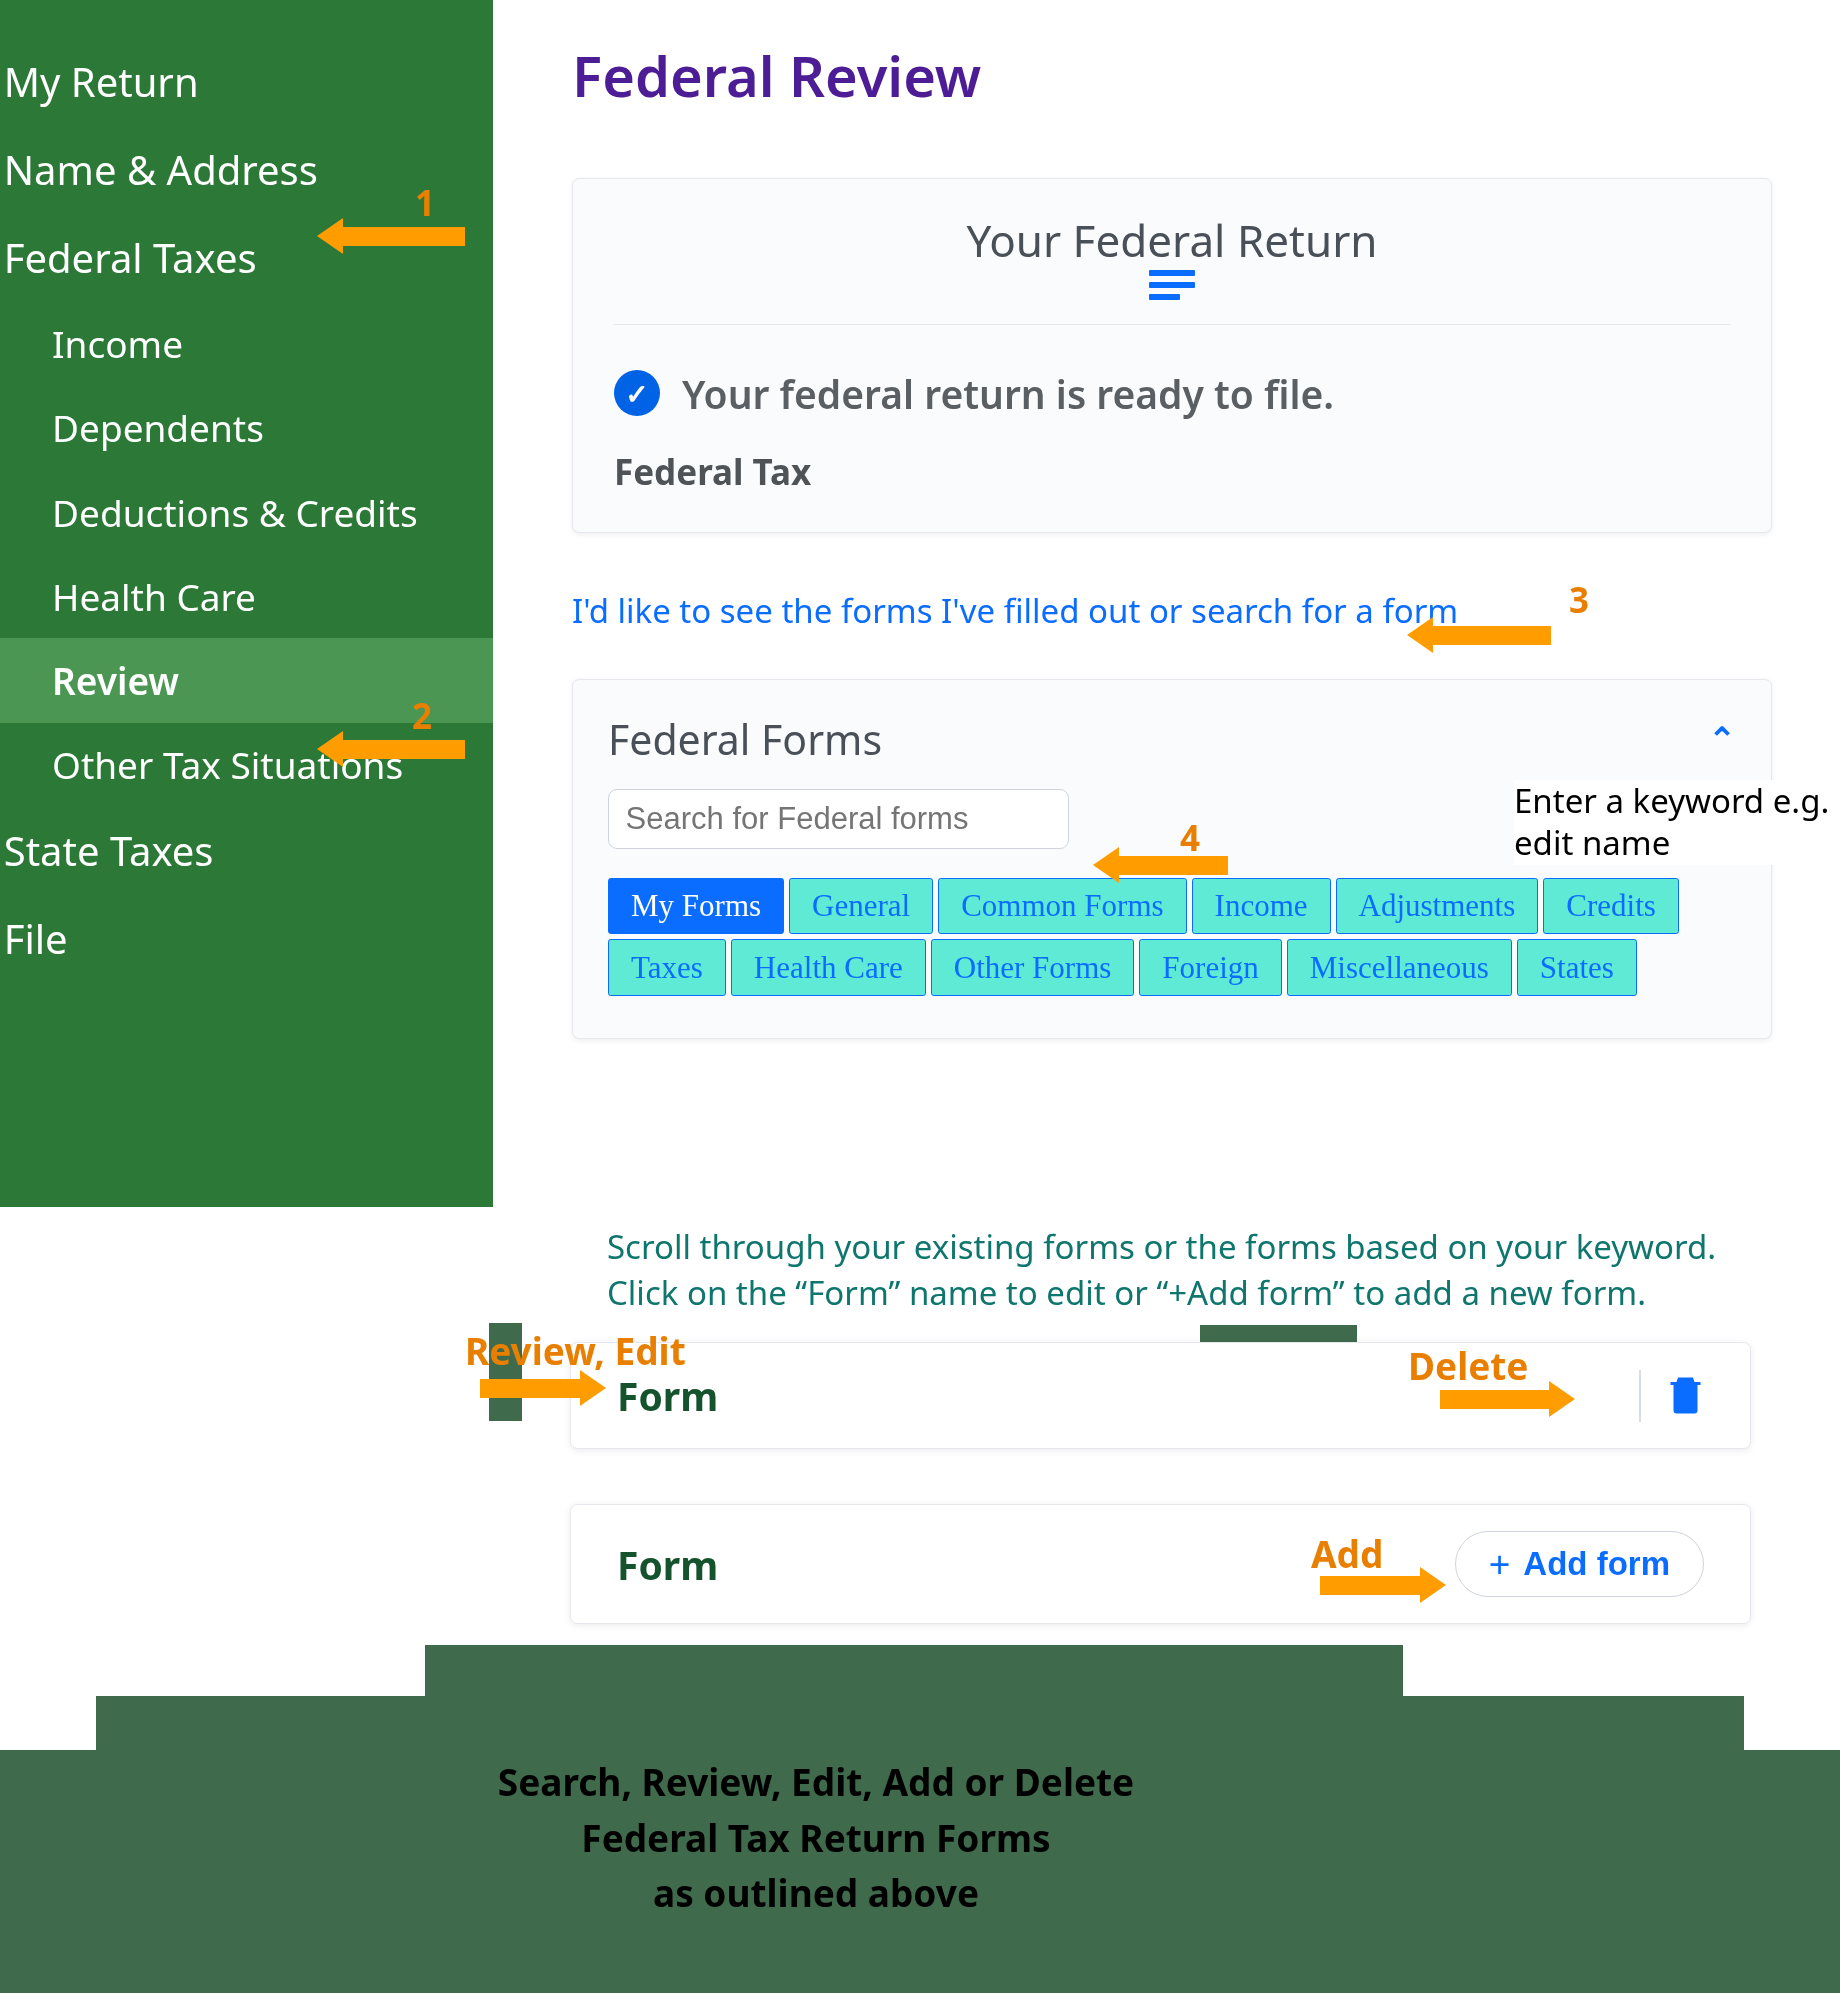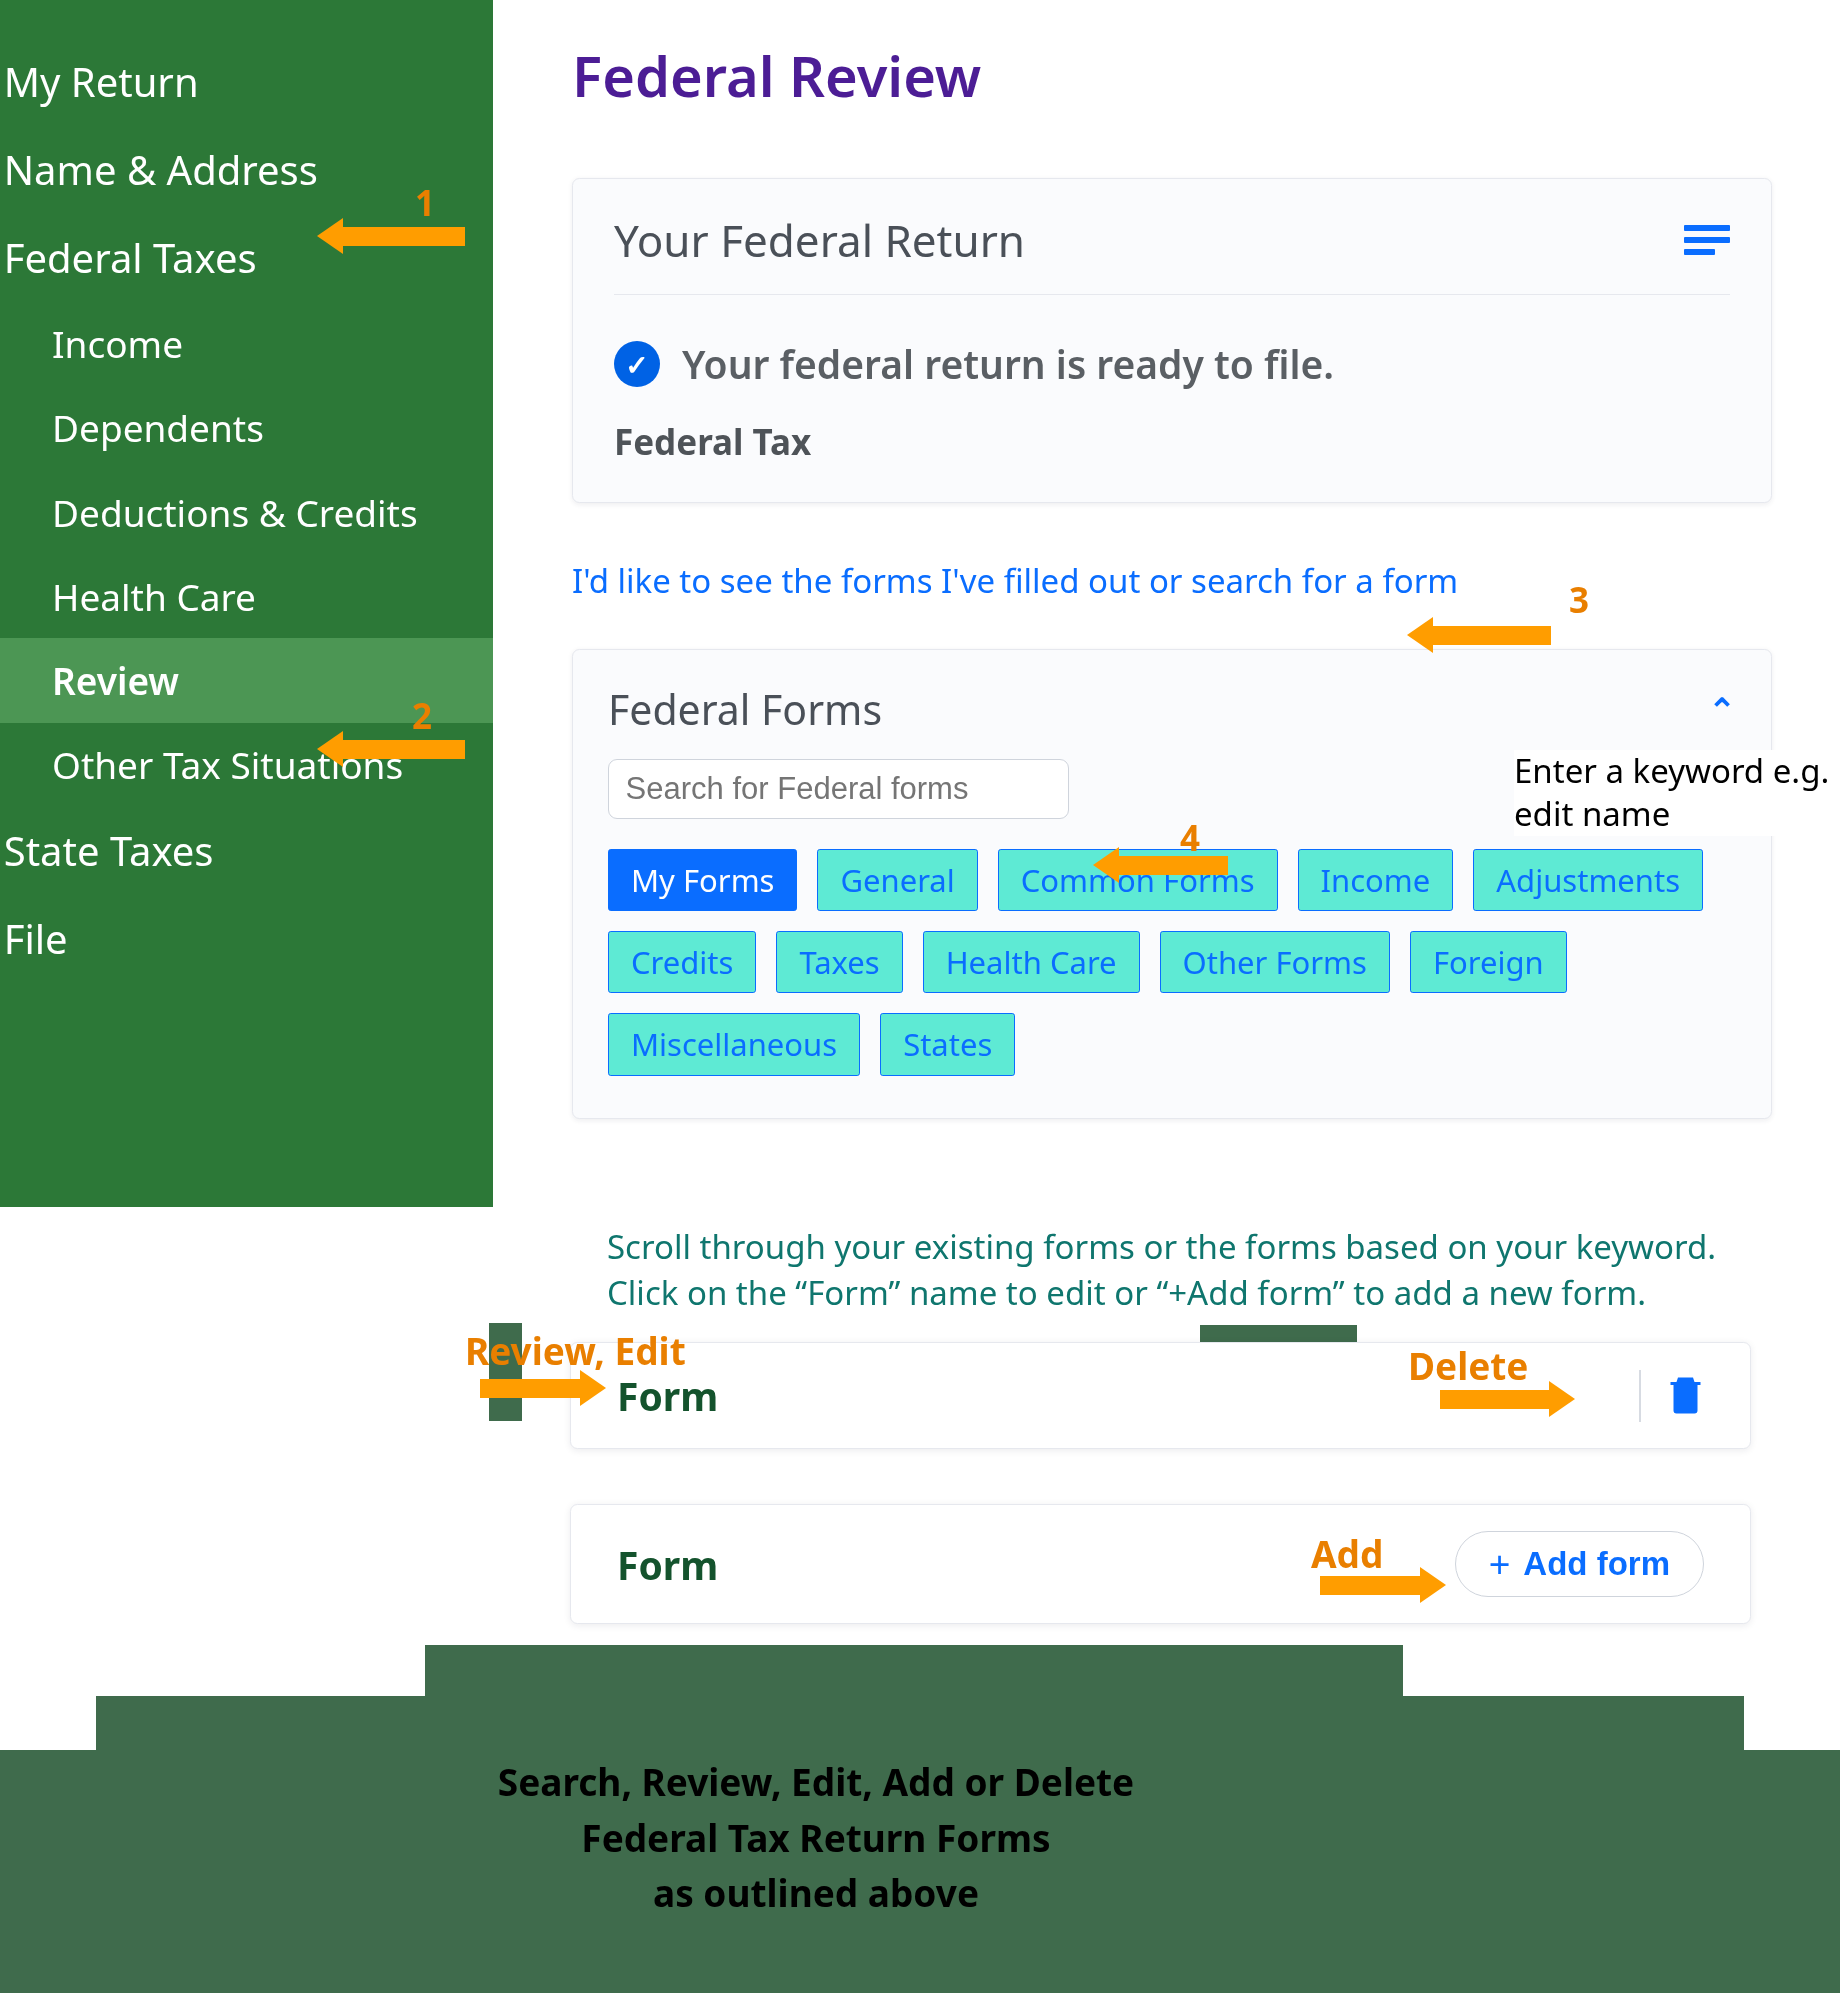--- a/index.html
+++ b/index.html
@@ -52,21 +52,21 @@
     border-radius:7.4px;
     box-shadow:0 1.8px 5.5px rgba(30,30,50,0.07);
     padding:31px 41px 37px 41px;
     position:relative;
     margin-bottom:55px;
   }
   .card-title {
     font-size:44px; color:#4a5058; font-weight:400;
     padding-bottom:24px; border-bottom:1.8px solid var(--card-border);
     margin-bottom:42px;
-    display:flex; align-items:center; justify-content:space-between;
+    display:flex; align-items:center; justify-content:space-between;flex-direction:column;
   }
   .menu-icon { display:flex; flex-direction:column; gap:6.5px; }
   .menu-icon span { height:5.5px; background:var(--blue); border-radius:0.9px; }
   .menu-icon span:nth-child(1){ width:46px; }
   .menu-icon span:nth-child(2){ width:46px; }
   .menu-icon span:nth-child(3){ width:31px; }
   .status-row { display:flex; align-items:center; gap:22px; font-size:39px; font-weight:600; color:#5a5f64; margin-bottom:28px; }
   .check-badge {
     width:46px; height:46px; border-radius:50%; background:#0062e5;
     display:flex; align-items:center; justify-content:center;
@@ -80,21 +80,21 @@
   .forms-header { display:flex; align-items:center; justify-content:space-between; font-size:41px; color:#4a5058; margin-bottom:22px; }
   .chevron { color:var(--blue); font-size:33px; font-weight:700; }
   .search-box {
     width:461px; font-size:31px; padding:11px 16.6px;
     border:1.8px solid #cfd4dc; border-radius:9px; background:#fff; color:#7a828a;
   }
   .annot-hint {
     position:absolute; left:941px; top:100px; width:323px;
     font-size:33px; line-height:1.3; color:#000; background:#fff;
   }
-  .chip-row { display:flex; flex-wrap:wrap; gap:20px; margin-top:29.5px; }
+  .chip-row { display:flex; flex-wrap:wrap; gap:5px; margin-top:29.5px;font-family:Liberation Serif, serif; }
   .chip {
     font-size:31px; padding:9.2px 22px; border:1.8px solid var(--blue);
     border-radius:2.8px; color:var(--blue); background:#5eead4; cursor:pointer;
   }
   .chip.active { background:var(--blue); color:#fff; }
 
   .instruction {
     position:absolute; left:607px; top:1224px; width:1144px;
     font-size:33px; line-height:1.38; color:#0f766e;
   }

